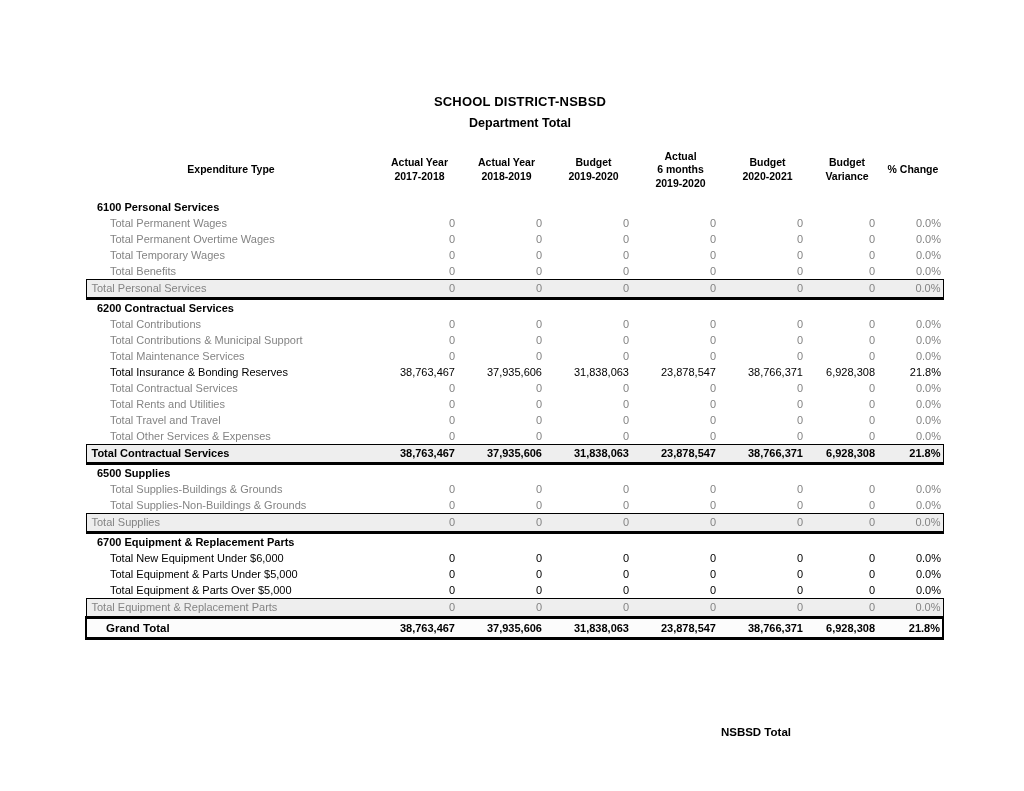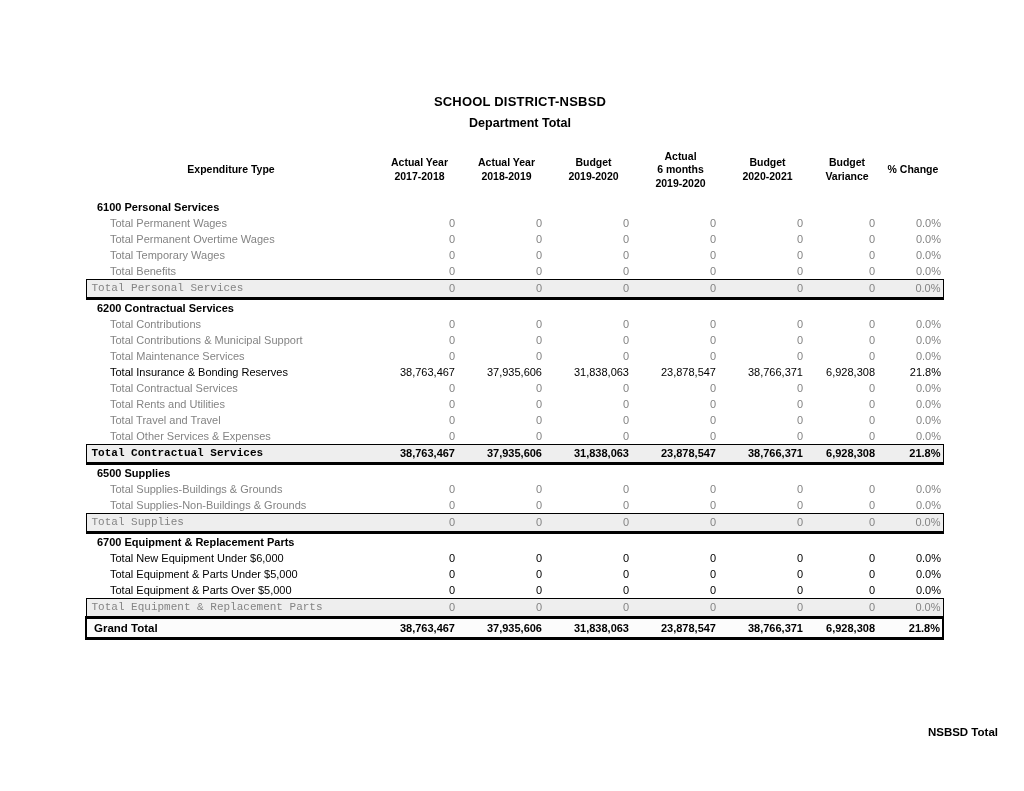--- a/index.html
+++ b/index.html
@@ -41,31 +41,31 @@
   tr.gray td { color:#848484; }
   tr.boldrow td { font-weight:normal; color:#000; }
   tr.subtotal {
     background:#eeeeee;
     border-top:1px solid #000;
     border-left:1px solid #000;
     border-right:1px solid #000;
     border-bottom:3px solid #000;
   }
   tr.subtotal td { height:17px; line-height:17px; }
-  tr.subtotal td.label { padding-left:5px;font-family:Liberation Mono, monospace; }
+  tr.subtotal td.label { padding-left:5px; }
   tr.subtotal.boldlabel td { font-weight:bold; }
   tr.grand {
     background:#fcfcfc;
     border:2px solid #000;
     border-bottom:3px solid #000;
   }
   tr.grand td { font-weight:bold; height:18px; line-height:18px; }
-  tr.grand td.label { padding-left:7px; font-size:11.5px; }
+  tr.grand td.label { padding-left:19px; font-size:11.5px; }
   .doc-footer {
-    position:absolute; top:726px; left:0; width:998px;
+    position:absolute; top:726px; left:0; width:791px;
     text-align:right; font-weight:bold; font-size:11.5px;
   }
 </style>
 </head>
 <body>
 
 <div class="doc-title">SCHOOL DISTRICT-NSBSD</div>
 <div class="doc-subtitle">Department Total</div>
 
 <table class="exp-table">

